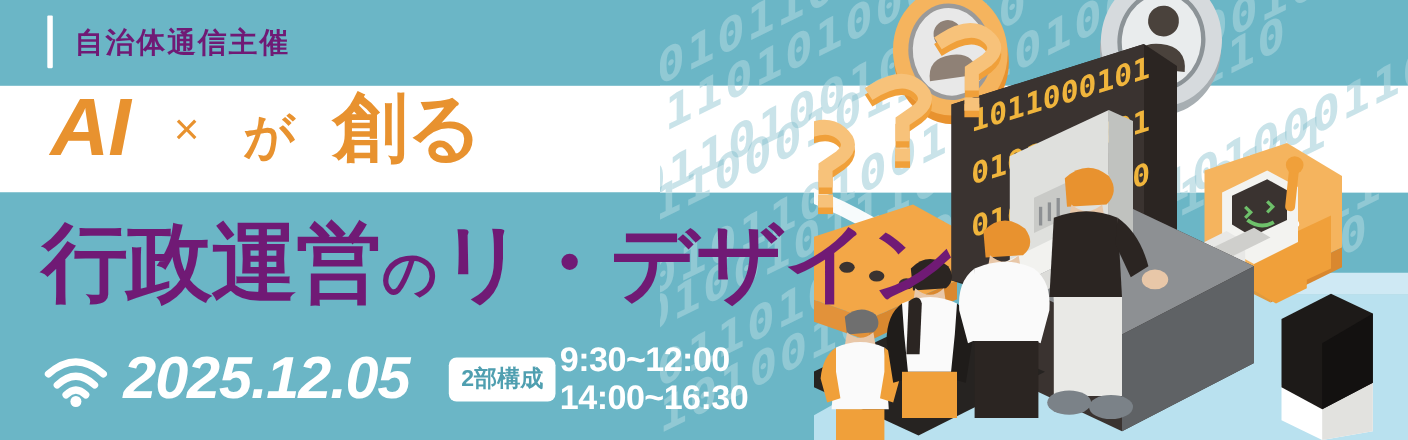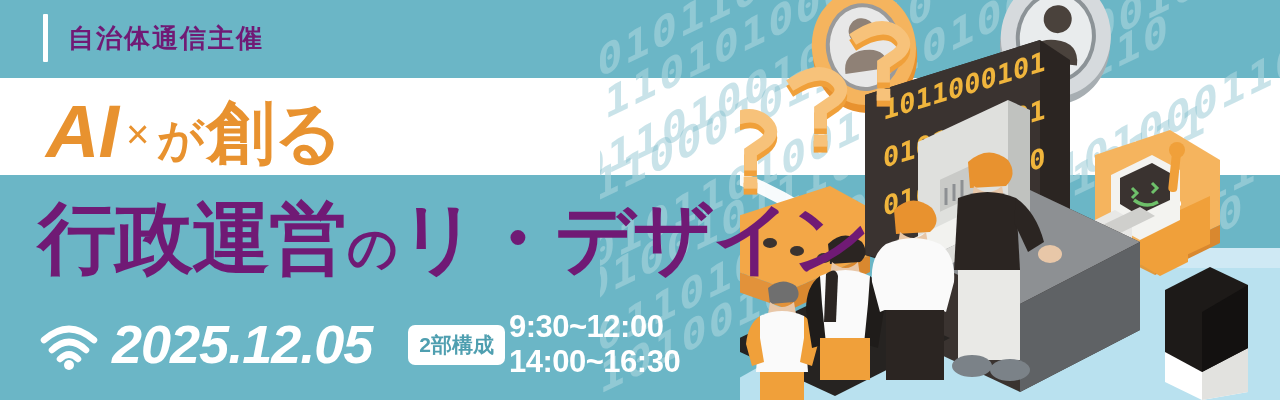--- a/index.html
+++ b/index.html
@@ -78,26 +78,27 @@
     color: #701a75;
     font-size: 26px;
     font-weight: 700;
     letter-spacing: 2px;
     line-height: 1;
   }
 
   
   .headline1 {
     position: absolute;
-    left: 46px; top: 88px;
+    left: 46px; top: 72px;
     height: 88px;
     display: flex;
     align-items: center;
     color: #e8922f;
     white-space: nowrap;
+    gap: 32px;
   }
   .h1-ai {
     font-size: 74px;
     font-weight: 700;
     font-style: italic;
     letter-spacing: -1px;
     line-height: 1;
   }
   .h1-x {
     font-size: 40px;

